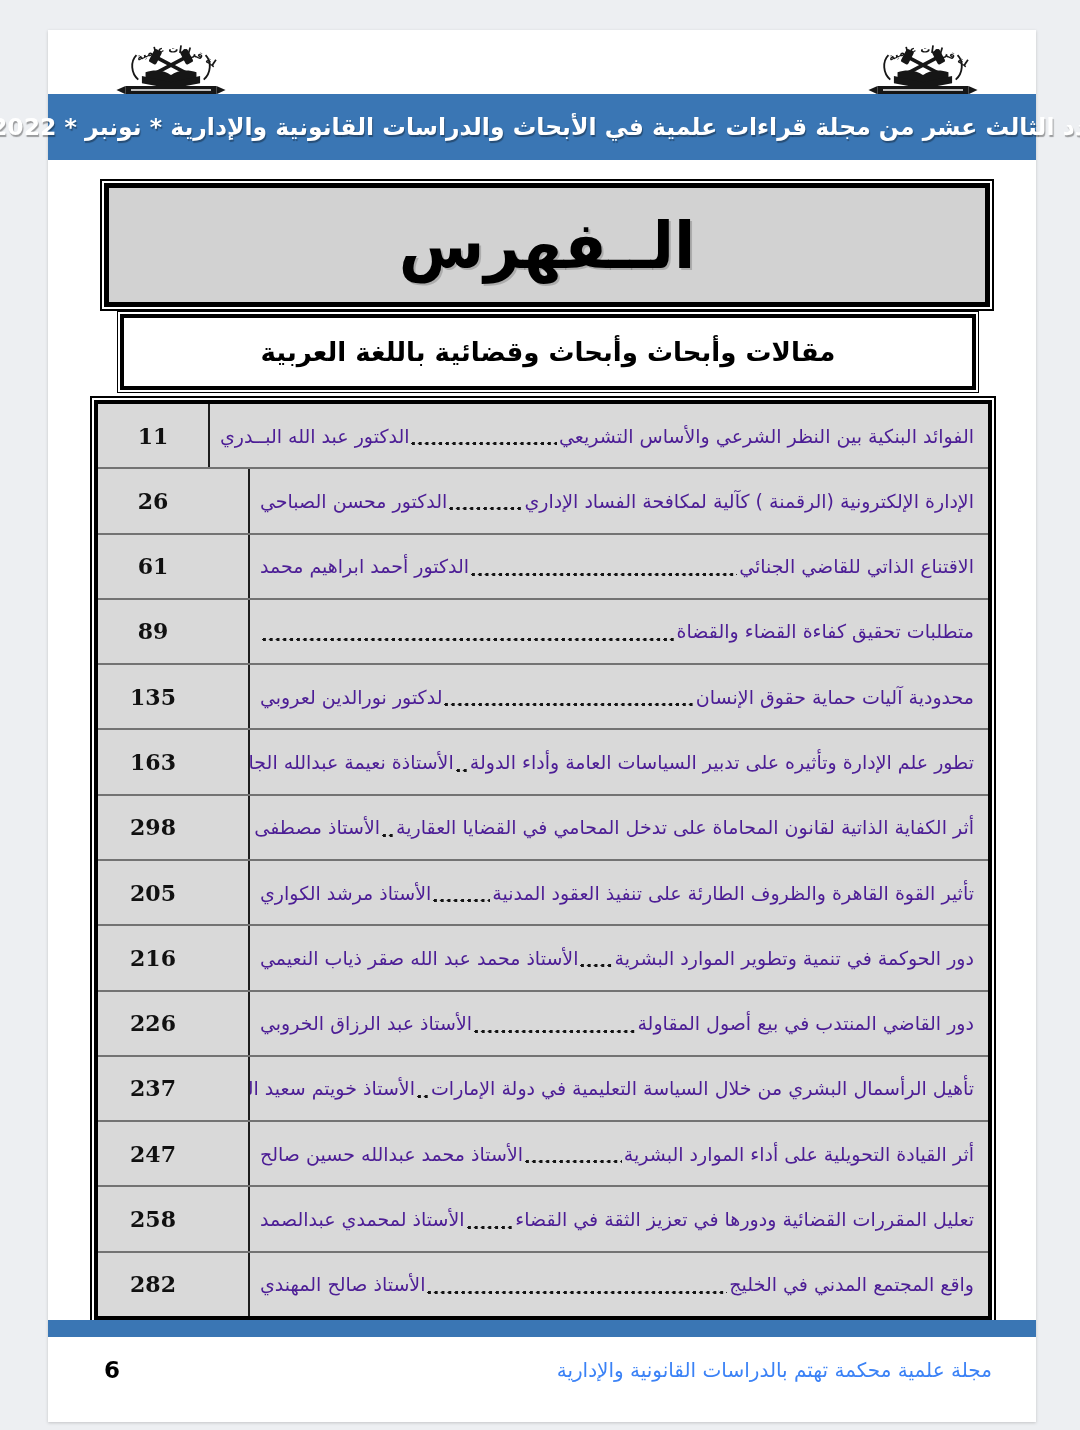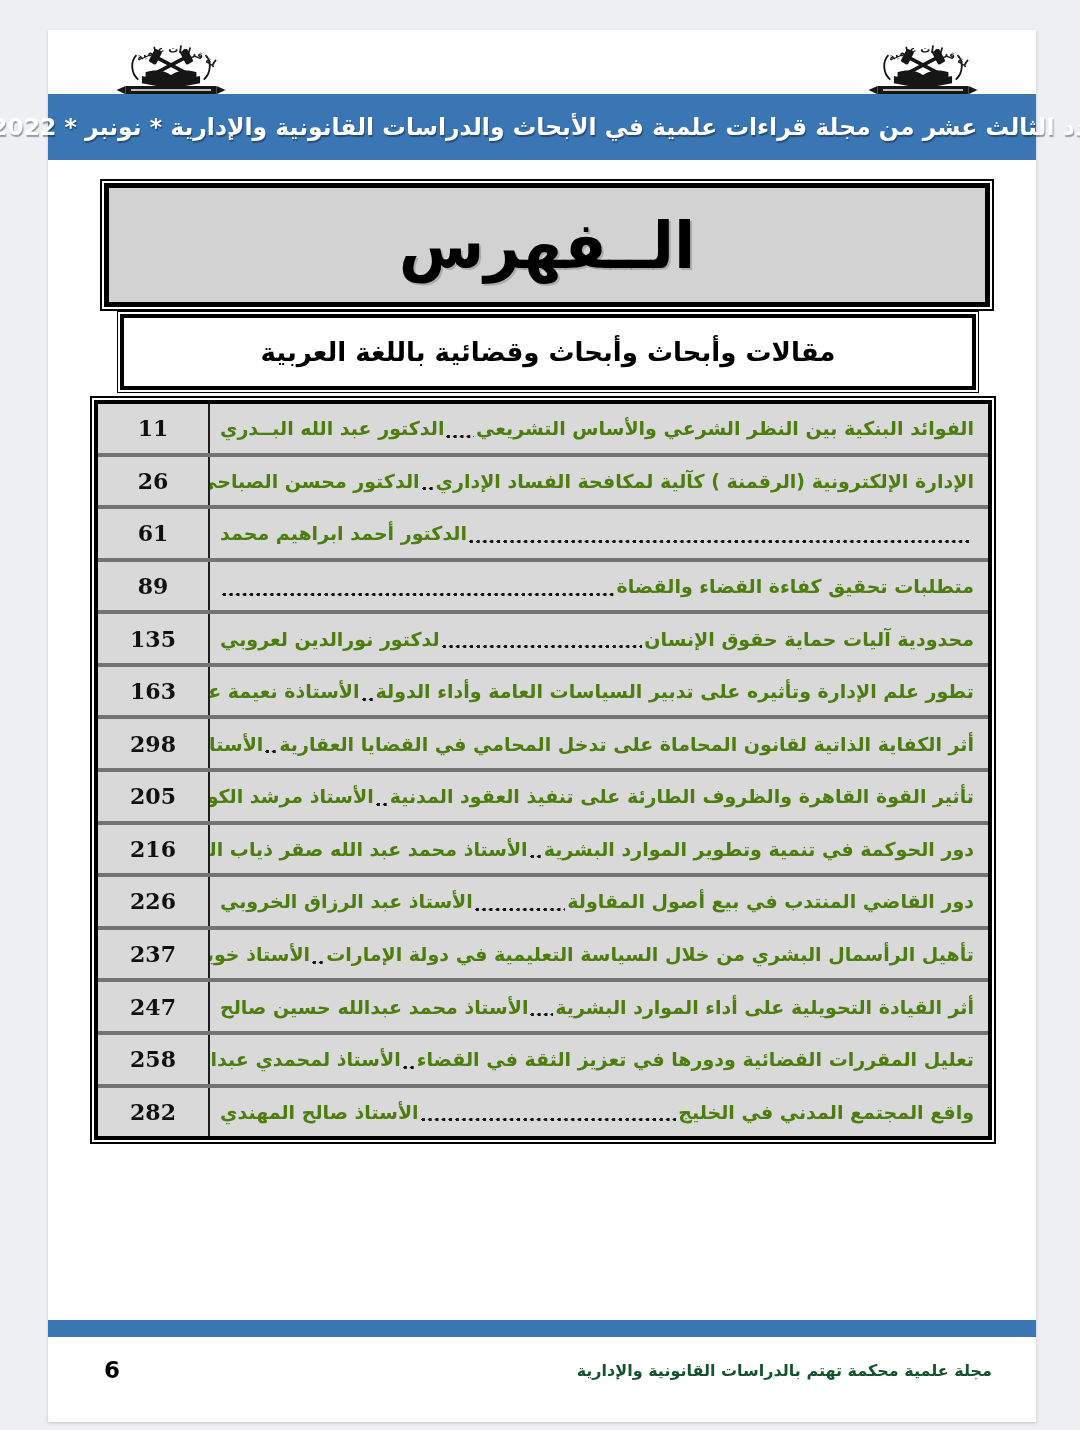--- a/index.html
+++ b/index.html
@@ -21,39 +21,39 @@
         border:5px solid #000;outline:2px solid #000;outline-offset:2px;
         display:flex;align-items:center;justify-content:center;text-align:right;}
   .toc-title-box .txt{font-size:62px;font-weight:bold;color:#000;direction:rtl;transform:scaleY(1.05);
         text-shadow:2px 2px 0 rgba(0,0,0,.18);}
   
   .section-box{position:absolute;left:72px;right:60px;top:284px;height:68px;background:#ffffff;
         border:4px solid #000;outline:1.5px solid #000;outline-offset:2px;
         display:flex;align-items:center;justify-content:center;}
   .section-box .txt{font-size:26px;font-weight:bold;color:#000;direction:rtl;}
   
-  .toc-table{position:absolute;left:46px;top:370px;width:898px;height:740px;background:var(--tablegray,#d9d9d9);
+  .toc-table{position:absolute;left:46px;top:370px;width:898px;height:920px;background:var(--tablegray,#d9d9d9);
         border:4px solid #000;outline:2px solid #000;outline-offset:2px;
         display:flex;flex-direction:column;box-sizing:border-box;}
   .row{flex:1 1 0;display:flex;min-height:0;overflow:hidden;}
-  .row + .row{border-top:4px solid #737373;}
+  .row + .row{border-top:2px solid #737373;gap:40px;}
   .num{width:110px;flex:0 0 110px;display:flex;align-items:center;justify-content:center;
         font-family:"DejaVu Serif",serif;font-weight:bold;font-size:22px;color:#111;}
   .cell{flex:1 1 auto;border-left:2px solid #1d1d1d;display:flex;direction:rtl;align-items:center;
         padding:0 14px 0 10px;overflow:hidden;}
-  .cell .t,.cell .a{font-weight:bold;font-size:19px;color:#4d7c0f;white-space:nowrap;}
+  .cell .t,.cell .a{font-weight:normal;font-size:19px;color:#4c1d95;white-space:nowrap;}
   .leader{flex:1 1 auto;min-width:12px;height:5px;align-self:center;margin:16px 2px 0 2px;
         background-image:radial-gradient(circle at 2.2px 2.5px,#141414 1.7px,transparent 1.9px);
         background-size:6.8px 5px;background-repeat:repeat-x;}
   
   .bottom-bar{position:absolute;left:0;top:1290px;width:100%;height:17px;background:var(--blue,#3a76b4);}
   .footer-row{position:absolute;left:56px;right:44px;top:1318px;height:44px;
         display:flex;align-items:center;justify-content:space-between;}
   .footer-page{font-weight:bold;font-size:23px;color:#000;}
-  .footer-note{font-weight:bold;font-size:16px;color:#14532d;direction:rtl;}
+  .footer-note{font-weight:normal;font-size:20px;color:#3b82f6;direction:rtl;}
   .emblem-fill{fill:#161616;}
   .emblem-stroke{stroke:#161616;fill:none;}
 </style>
 </head>
 <body>
 
 <div class="canvas">
   <div class="page">
 
     <svg class="logo left" viewBox="0 0 140 66">
@@ -134,20 +134,21 @@
     <div class="cell">
       <span class="t">الإدارة الإلكترونية (الرقمنة ) كآلية لمكافحة الفساد الإداري</span>
       <span class="leader"></span>
       <span class="a">الدكتور محسن الصباحي</span>
     </div>
   </div>
 
   <div class="row">
     <div class="num">61</div>
     <div class="cell">
+      <span class="t">الاقتناع الذاتي للقاضي الجنائي</span>
       <span class="leader"></span>
       <span class="a">الدكتور أحمد ابراهيم محمد</span>
     </div>
   </div>
 
   <div class="row">
     <div class="num">89</div>
     <div class="cell">
       <span class="t">متطلبات تحقيق كفاءة القضاء والقضاة</span>
       <span class="leader"></span>

